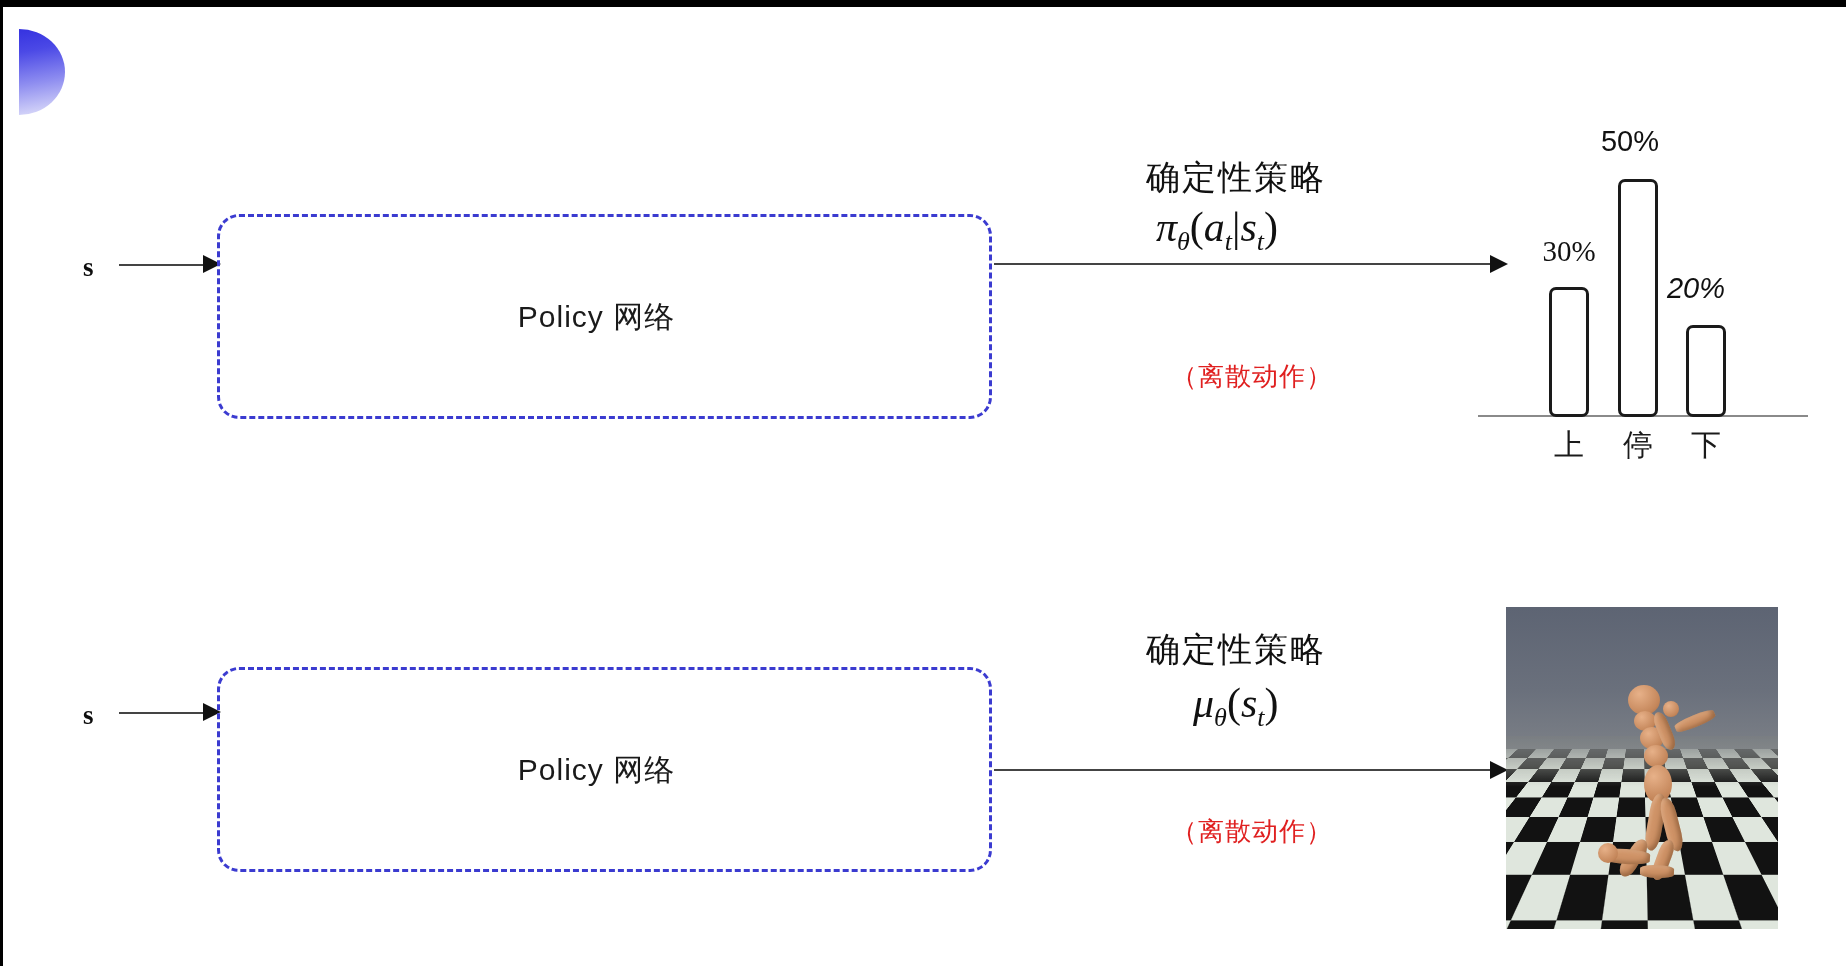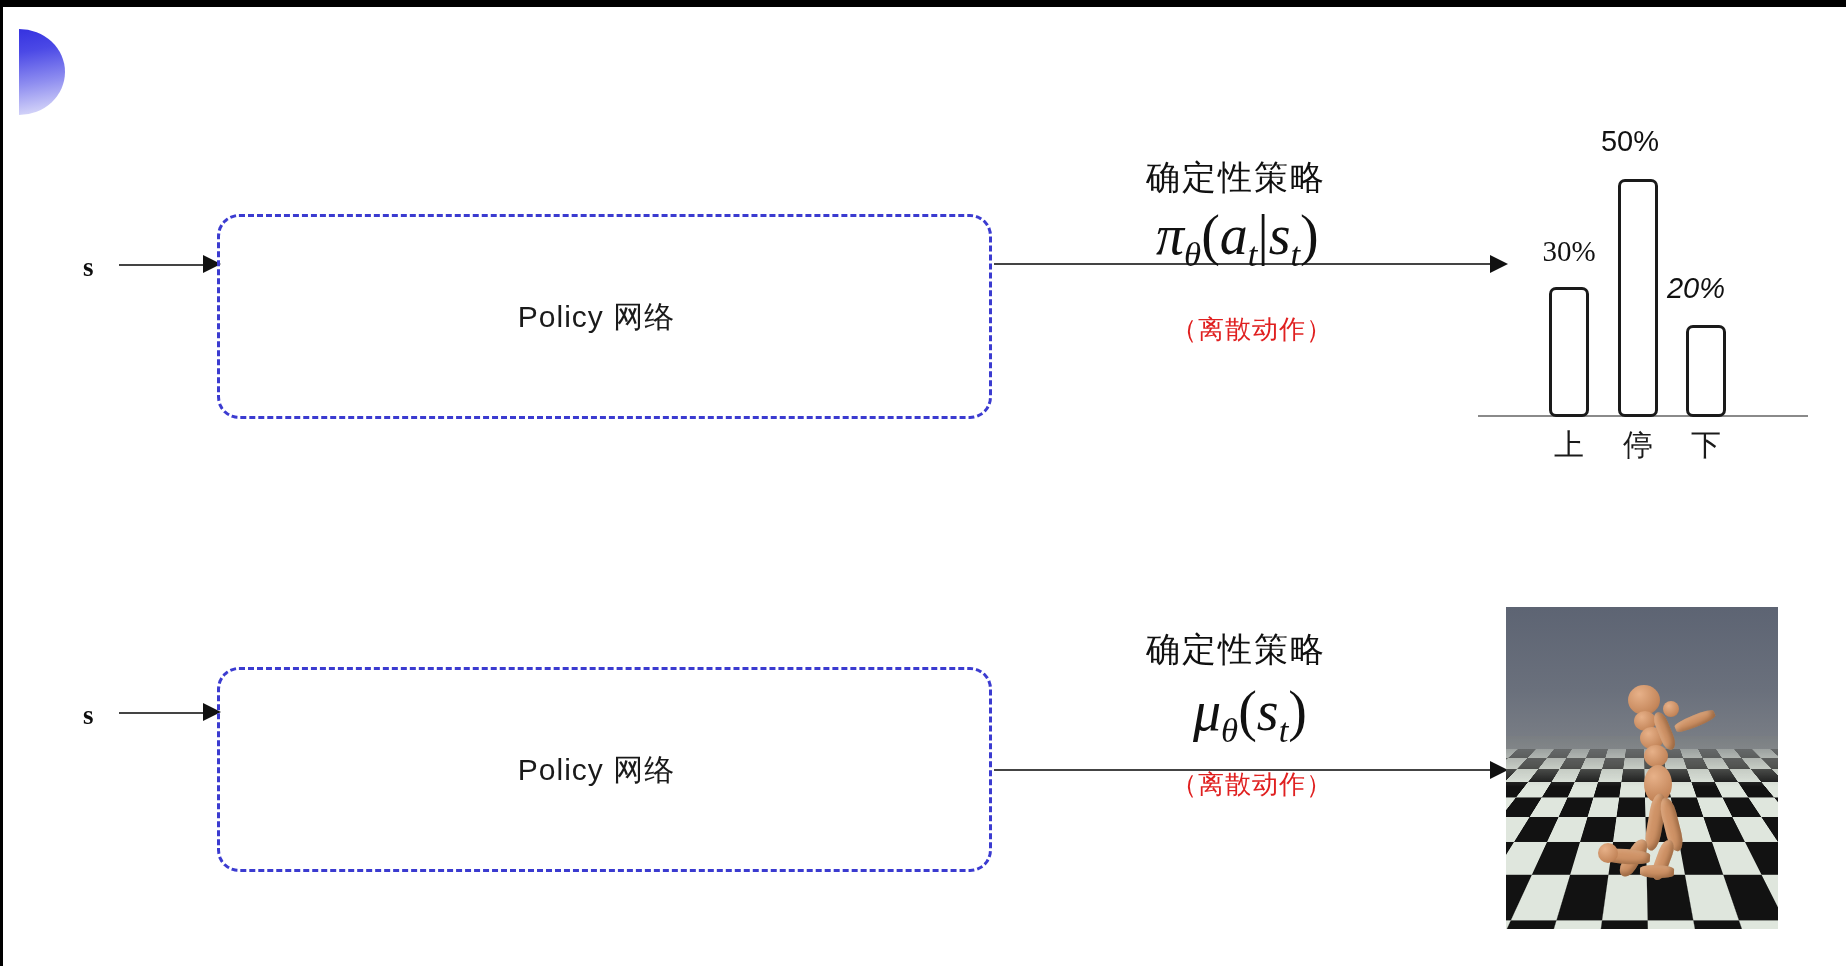--- a/index.html
+++ b/index.html
@@ -88,38 +88,39 @@
     position: absolute;
     font-size: 34px;
     color: #111111;
     letter-spacing: 2px;
     white-space: nowrap;
   }
   .policy-formula {
     position: absolute;
     font-family: "Liberation Serif", serif;
     font-style: italic;
-    font-size: 56px;
+    font-size: 42px;
     color: #111111;
     white-space: nowrap;
   }
   .policy-formula .sub {
     font-size: 0.62em;
     vertical-align: sub;
     font-style: italic;
   }
   .policy-formula .paren {
     font-style: normal;
   }
   .action-note {
     position: absolute;
     font-size: 26px;
     color: #e02020;
     letter-spacing: 1px;
     white-space: nowrap;
+    margin-top: 47px;
   }
 
   
   .chart {
     position: absolute;
   }
   .chart-axis {
     position: absolute;
     left: 0;
     bottom: 0;

